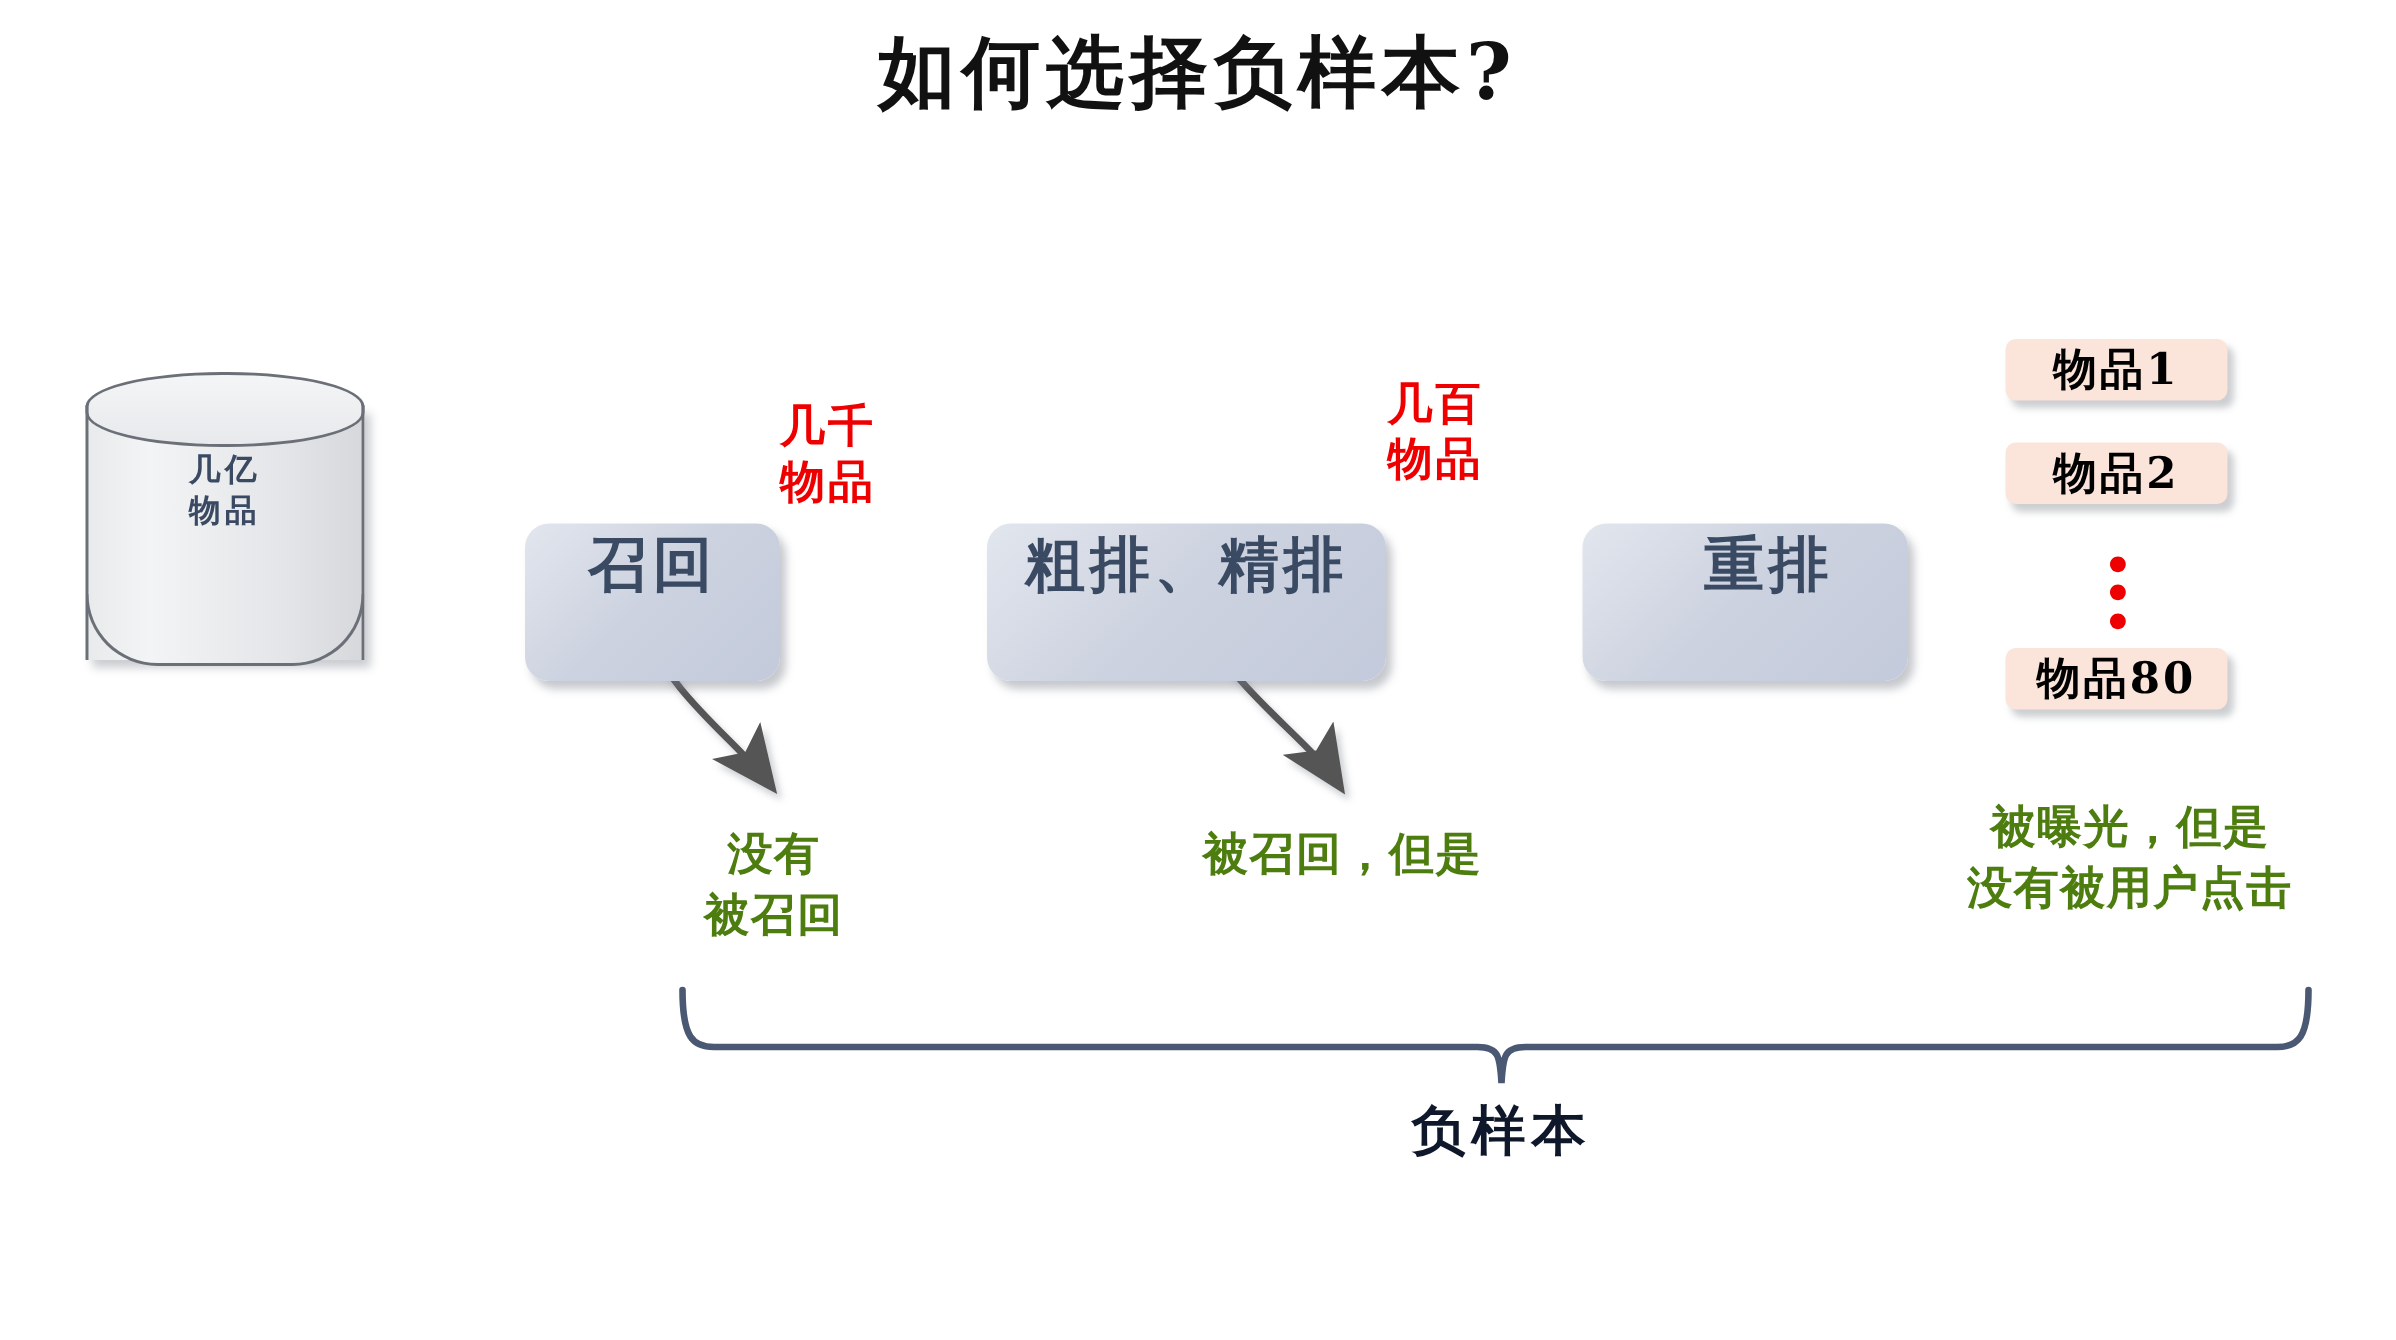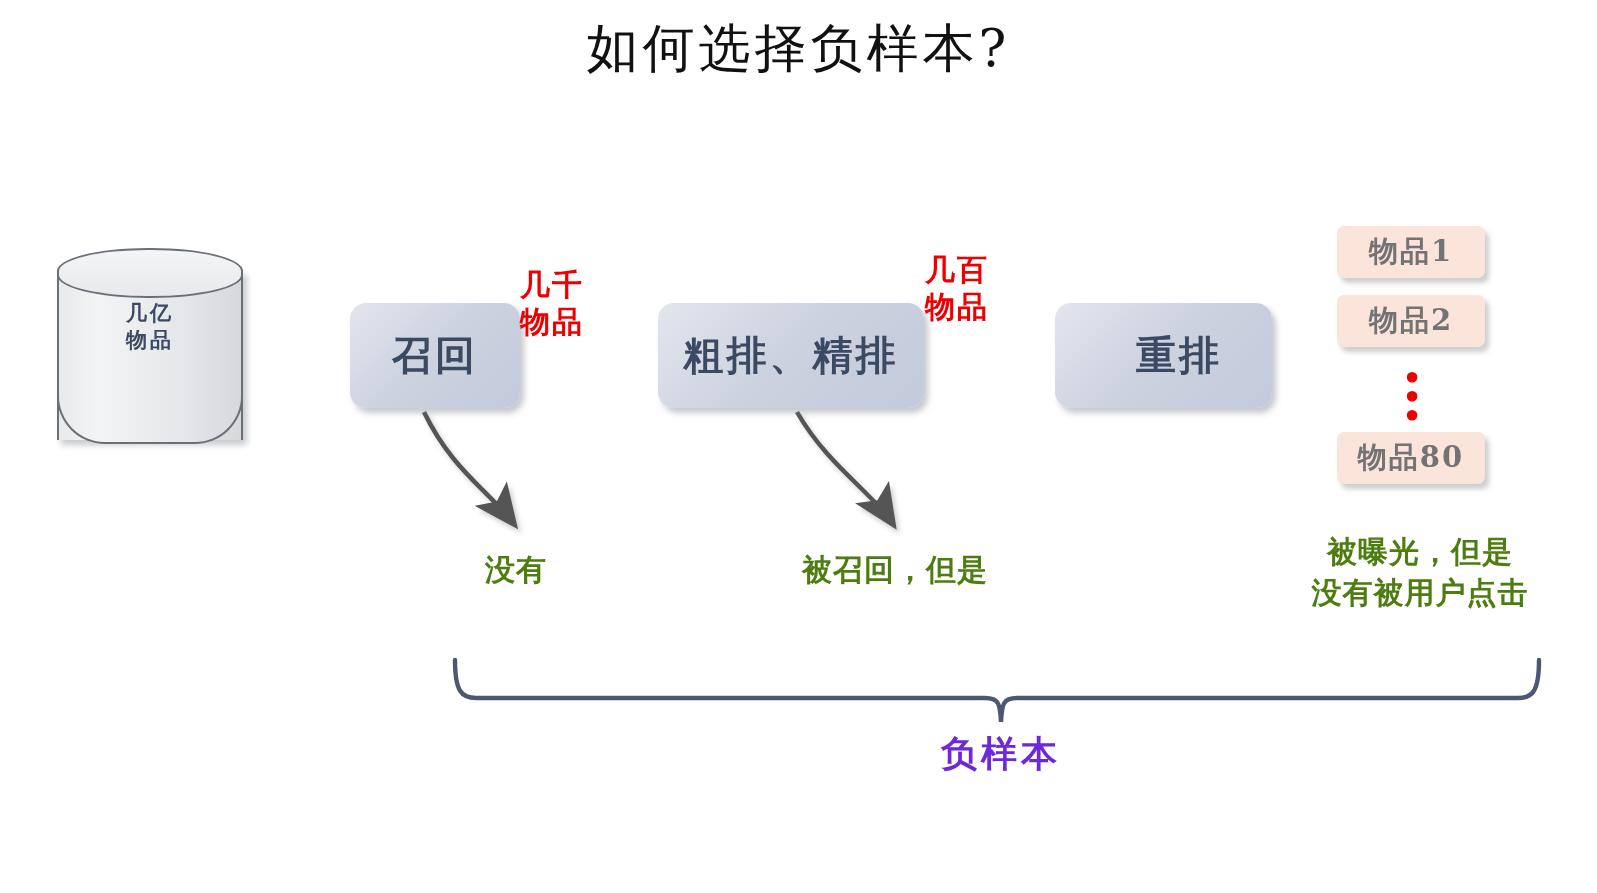--- a/index.html
+++ b/index.html
@@ -6,37 +6,37 @@
   body{
     width:1597px;height:893px;background:#ffffff;position:relative;overflow:hidden;
     font-family:"DejaVu Serif", serif;
   }
   #stage{position:absolute;left:0;top:0;width:1597px;height:893px;}
 
   
   .title{
     position:absolute;left:0;top:14px;width:1597px;text-align:center;
     font-family:"DejaVu Serif","Liberation Serif",serif;
-    font-weight:normal;font-size:52px;color:#111111;letter-spacing:4px;
+    font-weight:bold;font-size:52px;color:#111111;letter-spacing:4px;
     white-space:nowrap;
   }
 
   
   #vec{position:absolute;left:0;top:0;width:1597px;height:893px;}
 
   
   .stage-box{
     position:absolute;
     background:linear-gradient(135deg,#e2e6ee 0%,#ccd2df 48%,#c3cadb 100%);
     border-radius:16px;
     box-shadow:4px 5px 6px rgba(120,125,135,.42);
-    display:flex;align-items:center;justify-content:center;
+    display:flex;justify-content:center;
     color:#3b4a63;
     font-family:"DejaVu Serif","Liberation Serif",serif;
-    font-size:40px;font-weight:600;letter-spacing:3px;white-space:nowrap;
+    font-size:40px;font-weight:600;letter-spacing:3px;white-space:nowrap;margin-top:46px;
   }
 
   
   .cylinder{position:absolute;left:57px;top:248px;width:186px;height:214px;}
   .cyl-body{
     position:absolute;left:0;top:22px;width:182px;height:170px;
     background:linear-gradient(90deg,#e9eaec 0%,#f3f4f5 22%,#e3e5e8 72%,#d6d8dc 100%);
     border-left:2px solid #6b6f77;border-right:2px solid #6b6f77;
     box-shadow:4px 5px 6px rgba(120,125,135,.40);
   }
@@ -59,42 +59,42 @@
   
   .red-label{
     position:absolute;color:#ee0000;
     font-family:"DejaVu Serif","Liberation Serif",serif;
     font-size:30px;font-weight:600;line-height:1.22;letter-spacing:2px;
     white-space:nowrap;
   }
 
   
   .item-box{
-    position:absolute;left:1337px;width:148px;height:52px;
+    position:absolute;left:1337px;width:148px;height:41px;
     background:#fbe4da;border-radius:7px;
     box-shadow:4px 5px 5px rgba(120,125,135,.38);
     display:flex;align-items:center;justify-content:center;
-    color:#737373;font-family:"DejaVu Serif","Liberation Serif",serif;
+    color:#000000;font-family:"DejaVu Serif","Liberation Serif",serif;
     font-size:29px;font-weight:600;letter-spacing:2px;white-space:nowrap;
   }
   .vdots{
     position:absolute;left:1397px;top:368px;width:30px;text-align:center;
     color:#ee0000;font-size:30px;line-height:19px;font-weight:bold;
   }
   .vdots span{display:block;}
 
   
   .green-note{
     position:absolute;text-align:center;color:#4d7c0f;
     font-family:"DejaVu Serif","Liberation Serif",serif;
     font-size:30px;font-weight:600;line-height:1.35;letter-spacing:1px;
     white-space:nowrap;
   }
   .brace-label{
-    position:absolute;text-align:center;color:#6d28d9;
+    position:absolute;text-align:center;color:#0f172a;
     font-family:"DejaVu Serif","Liberation Serif",serif;
     font-size:36px;font-weight:600;letter-spacing:4px;white-space:nowrap;
   }
 </style>
 </head>
 <body>
 
 <div id="stage">
 
   <div class="title">如何选择负样本?</div>
@@ -179,20 +179,21 @@
       <span>•</span>
       <span>•</span>
   </div>
 
   <div class="item-box" style="top:432px;text-align:right;">
     <span>物品80</span>
   </div>
 
   <div class="green-note" style="left:416px;top:550px;width:200px;">
     <div>没有</div>
+    <div>被召回</div>
   </div>
 
   <div class="green-note" style="left:745px;top:550px;width:300px;">
     <div>被召回，但是</div>
   </div>
 
   <div class="green-note" style="left:1270px;top:532px;width:300px;">
     <div>被曝光，但是</div>
     <div>没有被用户点击</div>
   </div>

